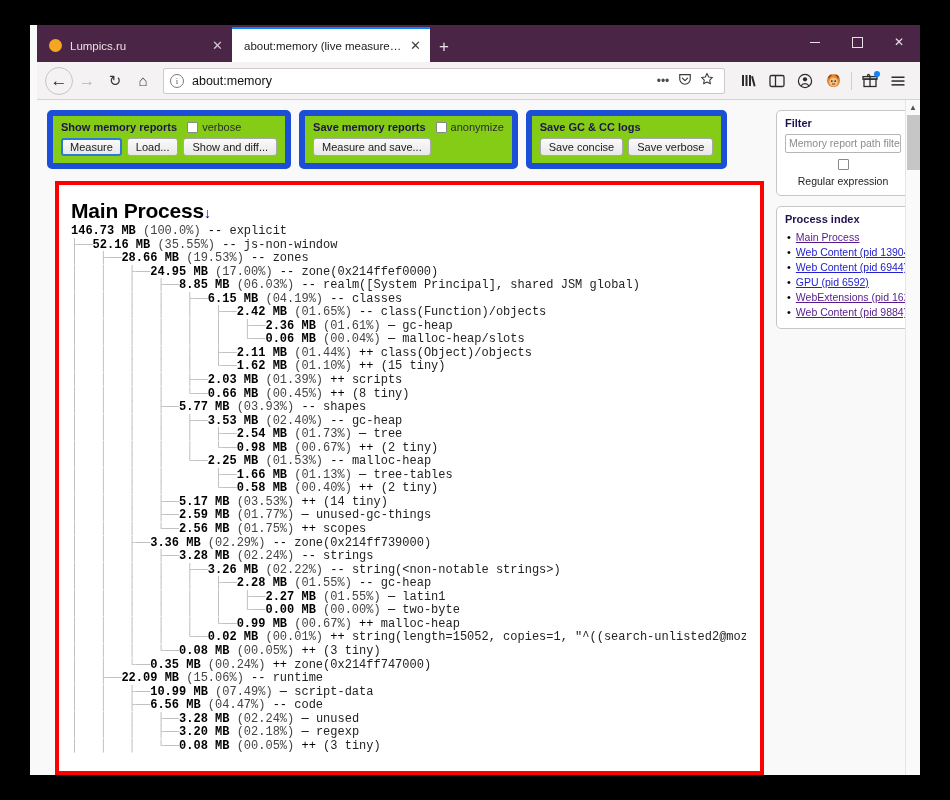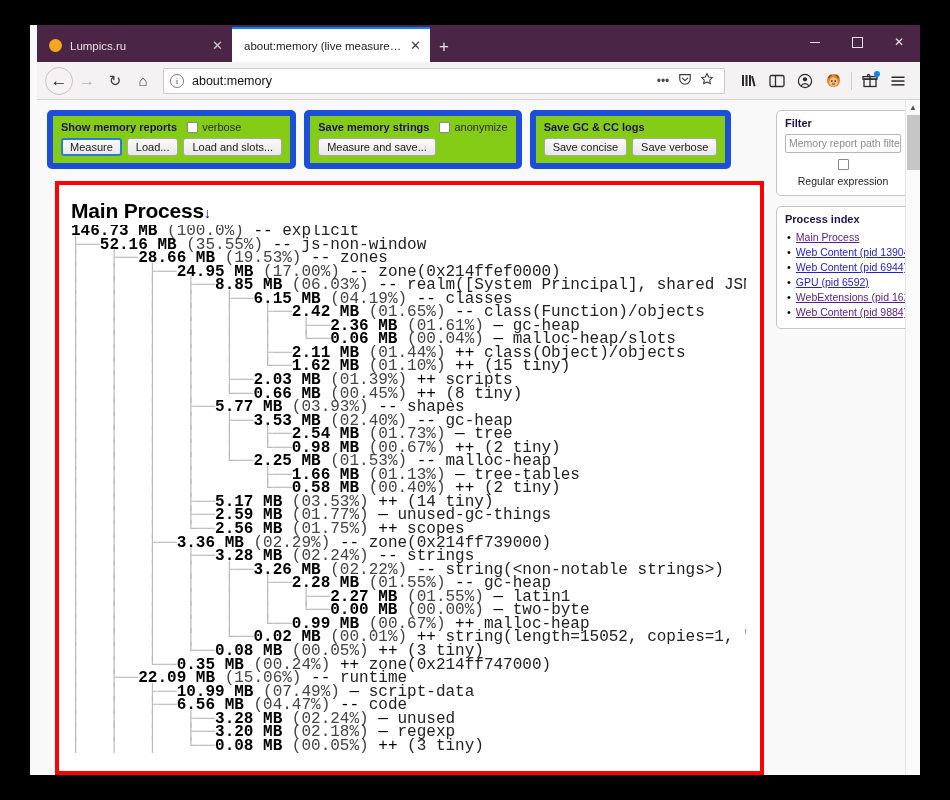--- a/index.html
+++ b/index.html
@@ -176,21 +176,21 @@
     font-size: 21px; font-weight: bold; color: #000;
     margin: 4px 0 2px 0; letter-spacing: -0.2px;
   }
   #proc-title .arrow { color: #0000cc; font-size: 14px; font-weight: normal; }
   #sec-title {
     font-size: 14.5px; font-weight: bold; color: #000;
     margin: 14px 0 6px 0;
   }
   #tree {
     font-family: "Liberation Mono", monospace;
-    font-size: 16px;
+    font-size: 12px;
     line-height: 13.55px;
     color: #000;
     white-space: pre;
     overflow: hidden;
   }
   .tl { display: block; height: 13.55px; white-space: pre; }
   .amt { font-weight: bold; }
   .pct { color: #444; }
   .kid { color: #222; }
   .guide { color: #b9b9b9; }
@@ -350,26 +350,26 @@
             <div class="opbox-head">
               <span>Show memory reports</span>
               <label class="chk">
                 <span class="chkbox"></span>
                 <span>verbose</span>
               </label>
             </div>
             <div class="opbox-row">
               <button class="btn focused">Measure</button>
               <button class="btn">Load...</button>
-              <button class="btn">Load and slots...</button>
+              <button class="btn">Show and diff...</button>
             </div>
           </div>
           <div class="opbox">
             <div class="opbox-head">
-              <span>Save memory strings</span>
+              <span>Save memory reports</span>
               <label class="chk">
                 <span class="chkbox"></span>
                 <span>anonymize</span>
               </label>
             </div>
             <div class="opbox-row">
               <button class="btn">Measure and save...</button>
             </div>
           </div>
           <div class="opbox">

